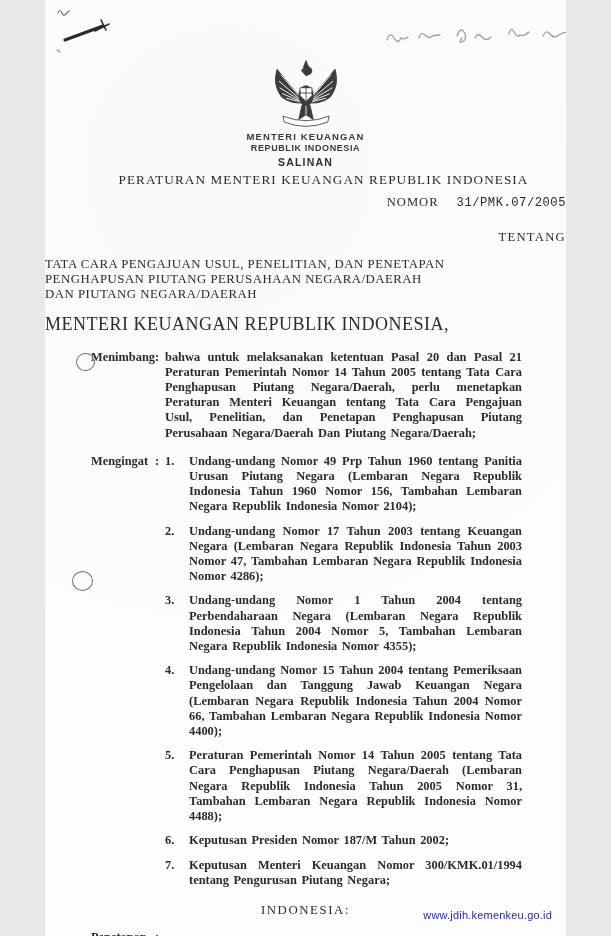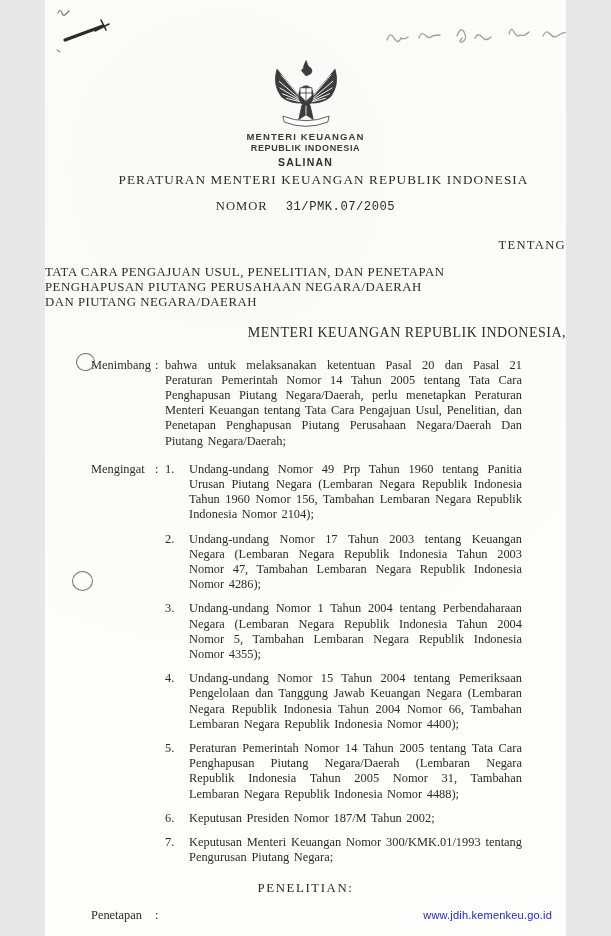--- a/index.html
+++ b/index.html
@@ -14,28 +14,28 @@
     color:#2d2b29;
   }
   
   .letterhead{text-align:center;padding-top:58px;}
   .emblem{display:block;margin:0 auto 3px auto;}
   .lh1{font-family:"Liberation Sans",sans-serif;font-weight:bold;font-size:9.5px;letter-spacing:1.1px;color:#3a3a3a;line-height:12px;}
   .lh2{font-family:"Liberation Sans",sans-serif;font-weight:bold;font-size:9px;letter-spacing:0.6px;color:#3a3a3a;line-height:11px;}
   .salinan{font-family:"Liberation Sans",sans-serif;font-weight:bold;font-size:10.5px;letter-spacing:1.2px;color:#2f2f2f;line-height:13px;margin-top:2px;}
   
   .doc-title{text-align:center;font-size:13.2px;letter-spacing:1.1px;margin-top:3px;line-height:16px;padding-left:36px;}
-  .nomor-line{text-align:center;margin-top:6px;line-height:24px;font-size:12.6px;}
+  .nomor-line{text-align:right;margin-top:6px;line-height:16px;font-size:12.6px;}
   .nomor-label{letter-spacing:1px;}
   .nomor-value{font-family:"Liberation Mono",monospace;font-size:12.2px;margin-left:18px;letter-spacing:0.5px;}
   .tentang{text-align:right;margin-top:19px;font-size:12.6px;letter-spacing:1.3px;line-height:15px;}
   .subject{text-align:left;margin-top:12px;line-height:15.2px;font-size:12.8px;letter-spacing:0.5px;}
-  .authority{text-align:right;margin-top:14px;font-size:14px;letter-spacing:0.5px;line-height:15px;padding-left:33px;}
+  .authority{text-align:left;margin-top:14px;font-size:18px;letter-spacing:0.5px;line-height:15px;}
   
-  .clause{display:grid;grid-template-columns:64px 10px 1fr;margin:0 44px 0 46px;font-size:12.4px;line-height:15.2px;}
+  .clause{display:grid;grid-template-columns:64px 10px 1fr;margin:0 44px 0 46px;font-size:12.4px;line-height:15.2px;font-weight:bold;}
   .clause .label{white-space:nowrap;}
   .clause .colon{text-align:left;}
   .jtext{text-align:justify;word-spacing:1.5px;}
   .menimbang{margin-top:18px;}
   .mengingat{margin-top:13px;}
   .m-item{display:grid;grid-template-columns:24px 1fr;margin-bottom:9px;}
   .m-item:last-child{margin-bottom:0;}
   .memutuskan{text-align:center;margin-top:15px;font-size:12.8px;letter-spacing:1.6px;line-height:15px;}
   .menetapkan{margin-top:12px;}
   .menetapkan .utext{text-transform:none;letter-spacing:1.2px;word-spacing:7px;text-align:justify;}
@@ -160,26 +160,26 @@
       <div class="m-item">
         <div>5.</div>
         <div class="jtext">Peraturan Pemerintah Nomor 14 Tahun 2005 tentang Tata Cara Penghapusan Piutang Negara/Daerah (Lembaran Negara Republik Indonesia Tahun 2005 Nomor 31, Tambahan Lembaran Negara Republik Indonesia Nomor 4488);</div>
       </div>
       <div class="m-item">
         <div>6.</div>
         <div class="jtext">Keputusan Presiden Nomor 187/M Tahun 2002;</div>
       </div>
       <div class="m-item">
         <div>7.</div>
-        <div class="jtext">Keputusan Menteri Keuangan Nomor 300/KMK.01/1993 tentang Pengurusan Piutang Negara;</div>
+        <div class="jtext">Keputusan Menteri Keuangan Nomor 300/KMK.01/1994 tentang Pengurusan Piutang Negara;</div>
       </div>
     </div>
   </div>
 
-  <div class="memutuskan">PENELITIAN:</div>
+  <div class="memutuskan">INDONESIA:</div>
 
   <div class="clause menetapkan">
     <div class="label">Penetapan</div>
     <div class="colon">:</div>
   </div>
 
   <div class="footer-url">www.jdih.kemenkeu.go.id</div>
 </div>
 
 </body></html>

